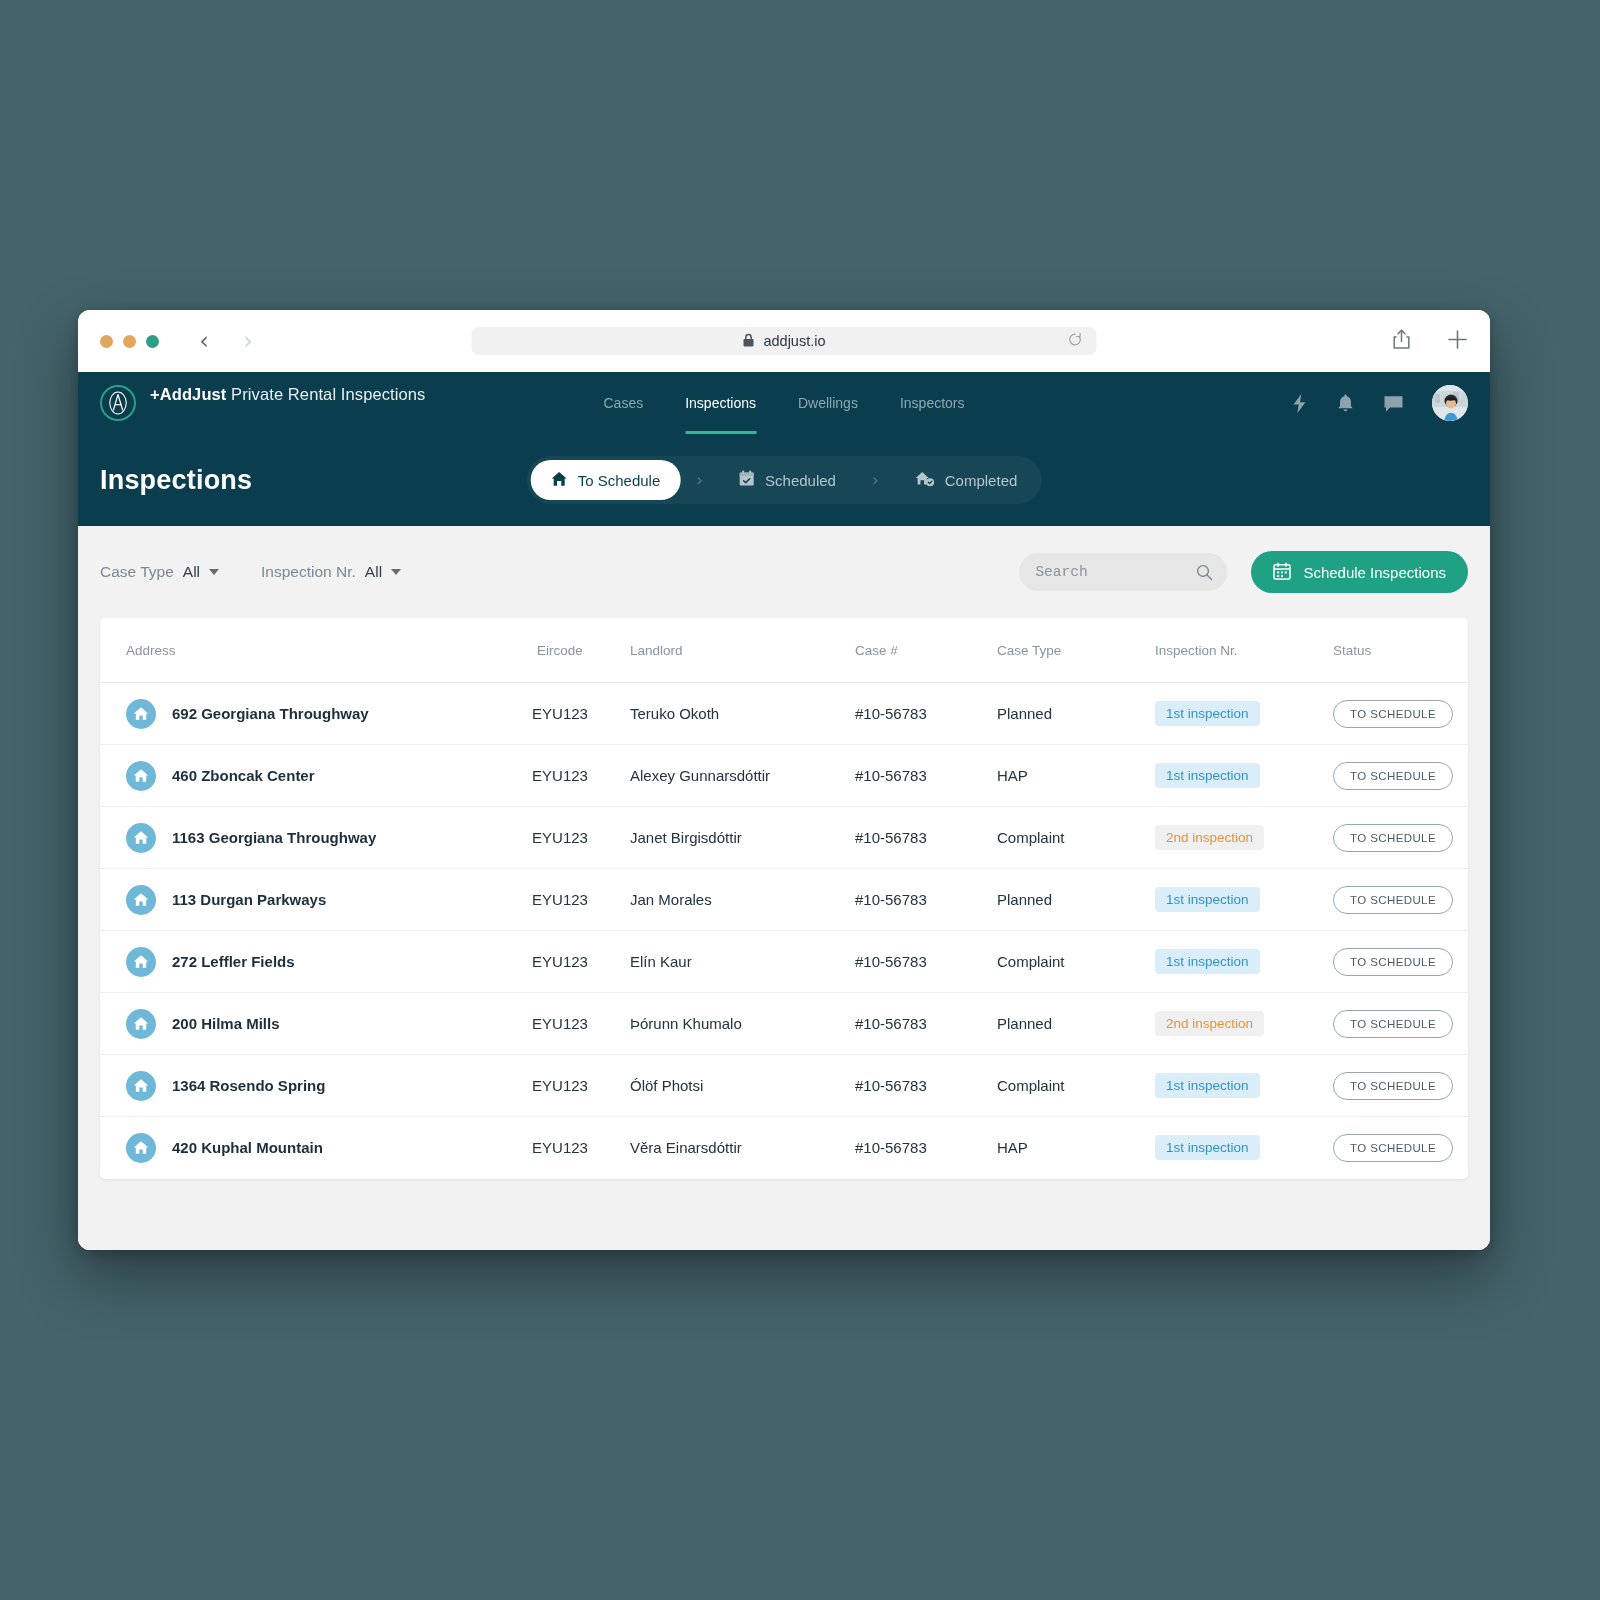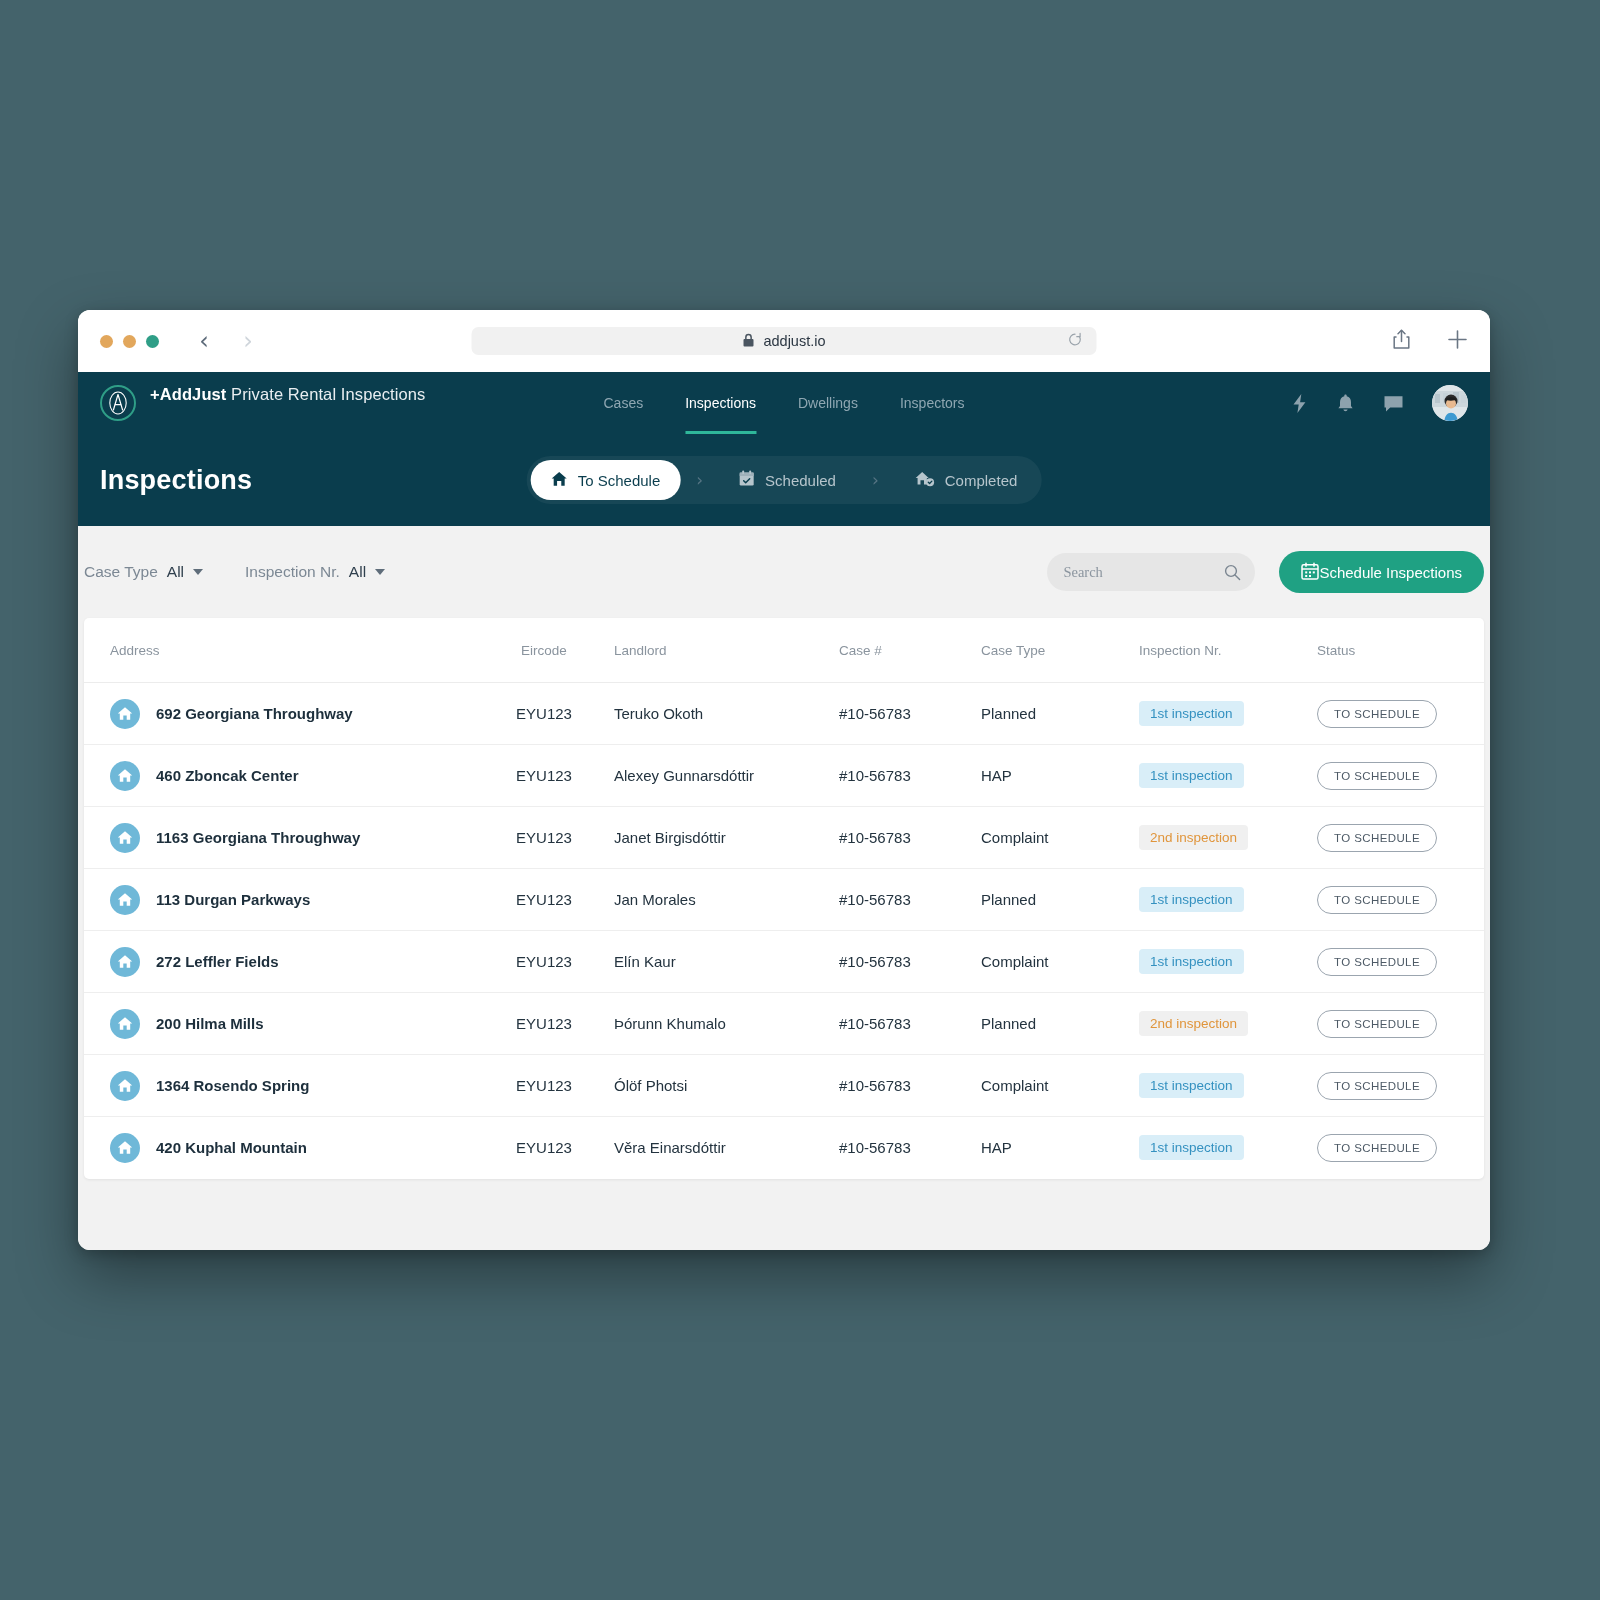--- a/index.html
+++ b/index.html
@@ -210,21 +210,21 @@
     color: #557483;
     font-size: 17px;
     padding: 0 16px;
     font-family: "DejaVu Sans", sans-serif;
   }
 
   
   .content {
     background: #f2f2f2;
     height: calc(100% - 62px - 62px - 92px);
-    padding: 0 6px;
+    padding: 0 22px;
   }
 
   .toolbar {
     height: 92px;
     display: flex;
     align-items: center;
   }
   .filters { display: flex; align-items: center; gap: 42px; }
   .filter { display: flex; align-items: center; gap: 9px; font-size: 15.5px; }
   .filter-label { color: #7c8894; }
@@ -253,31 +253,32 @@
     padding: 0 16px;
     position: relative;
   }
   .search-box input {
     border: none;
     background: transparent;
     outline: none;
     font-size: 14.5px;
     color: #4a5663;
     width: 100%;
-    font-family: Liberation Serif, serif;
+    font-family: Liberation Mono, monospace;
   }
   .search-box input::placeholder { color: #8b959f; }
   .search-icon { position: absolute; right: 14px; color: #7b8691; display:flex; }
 
   .primary-btn {
     height: 42px;
     background: #1fa183;
     border-radius: 21px;
     display: flex;
     align-items: center;
+    gap: 12px;
     padding: 0 22px;
     color: #ffffff;
     font-size: 15px;
     font-weight: 500;
     border: none;
     cursor: pointer;
     white-space: nowrap;
     font-family: "Liberation Sans", sans-serif;
   }
 

